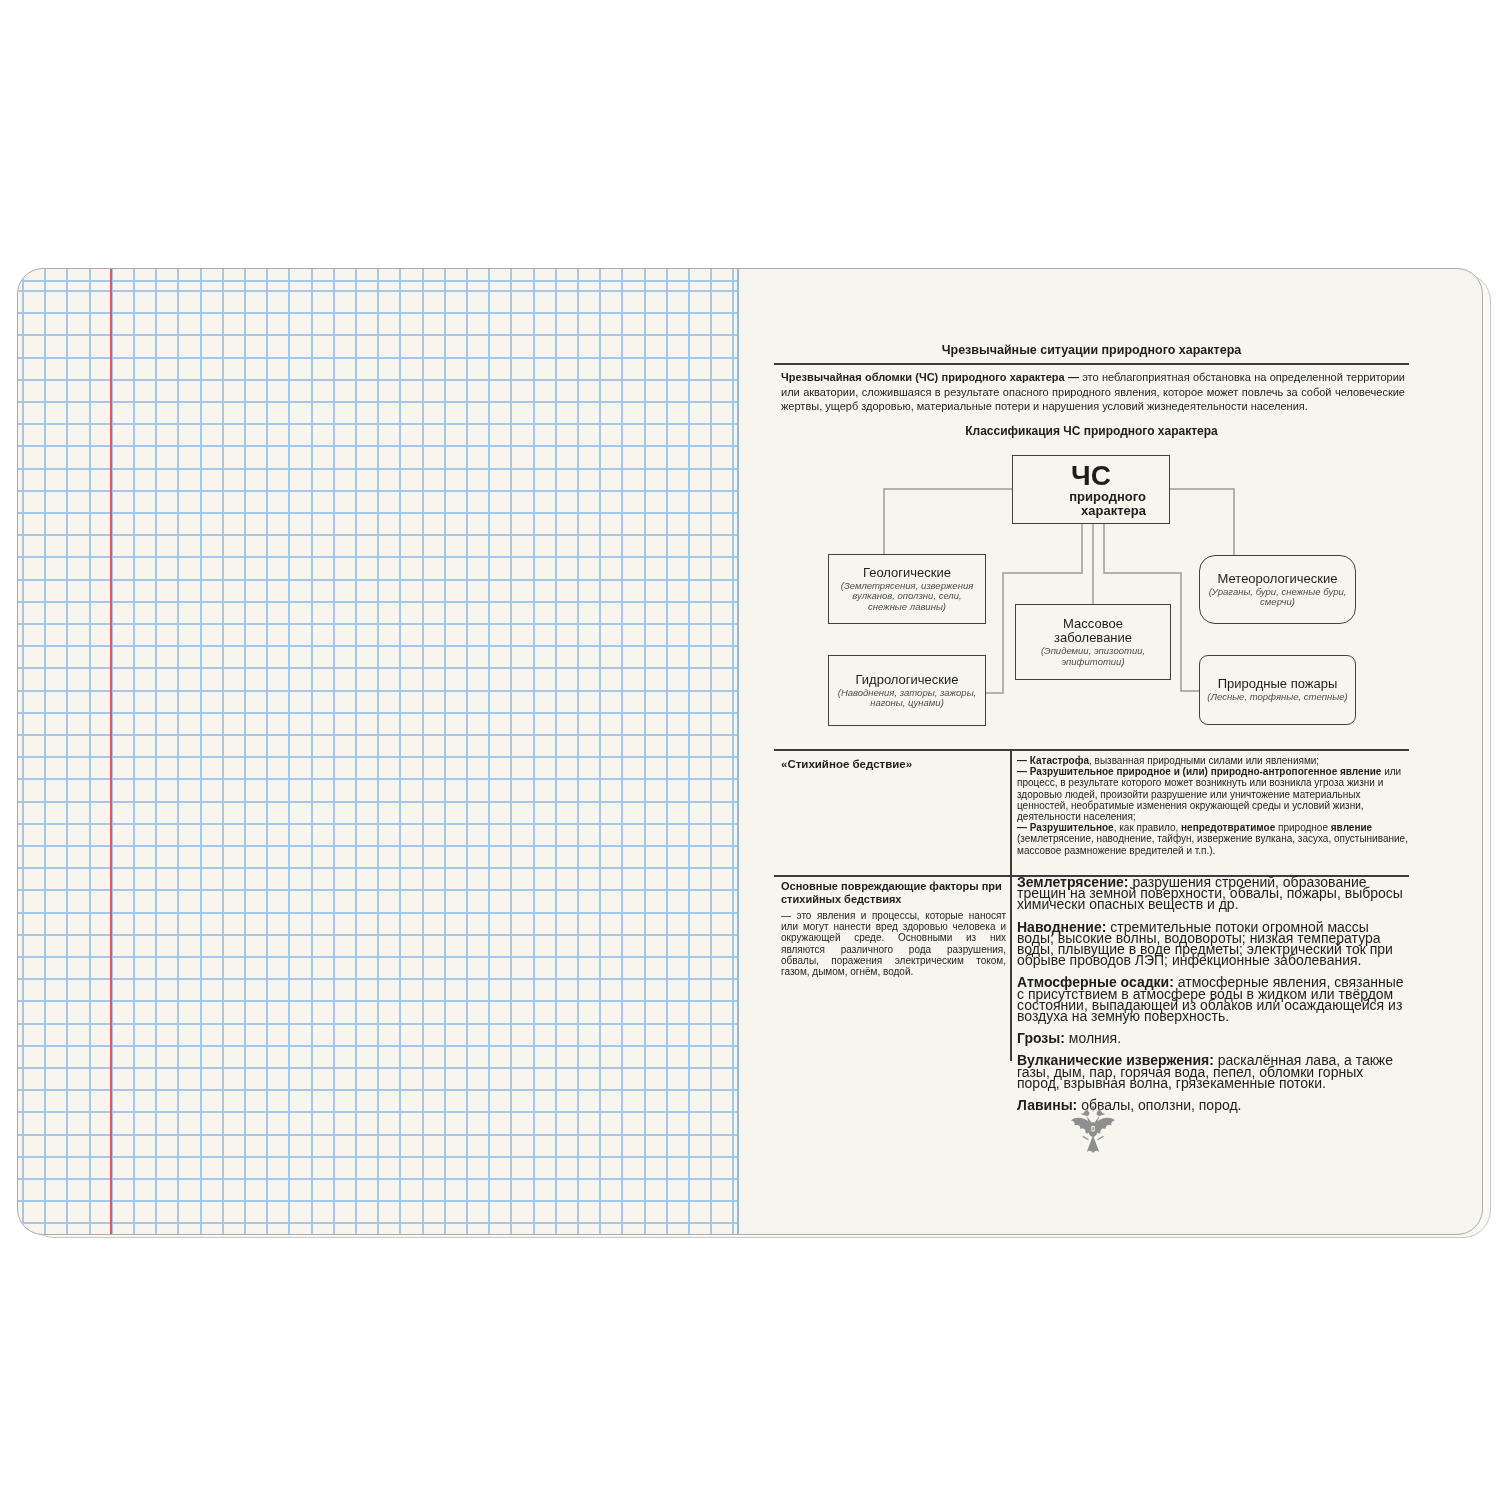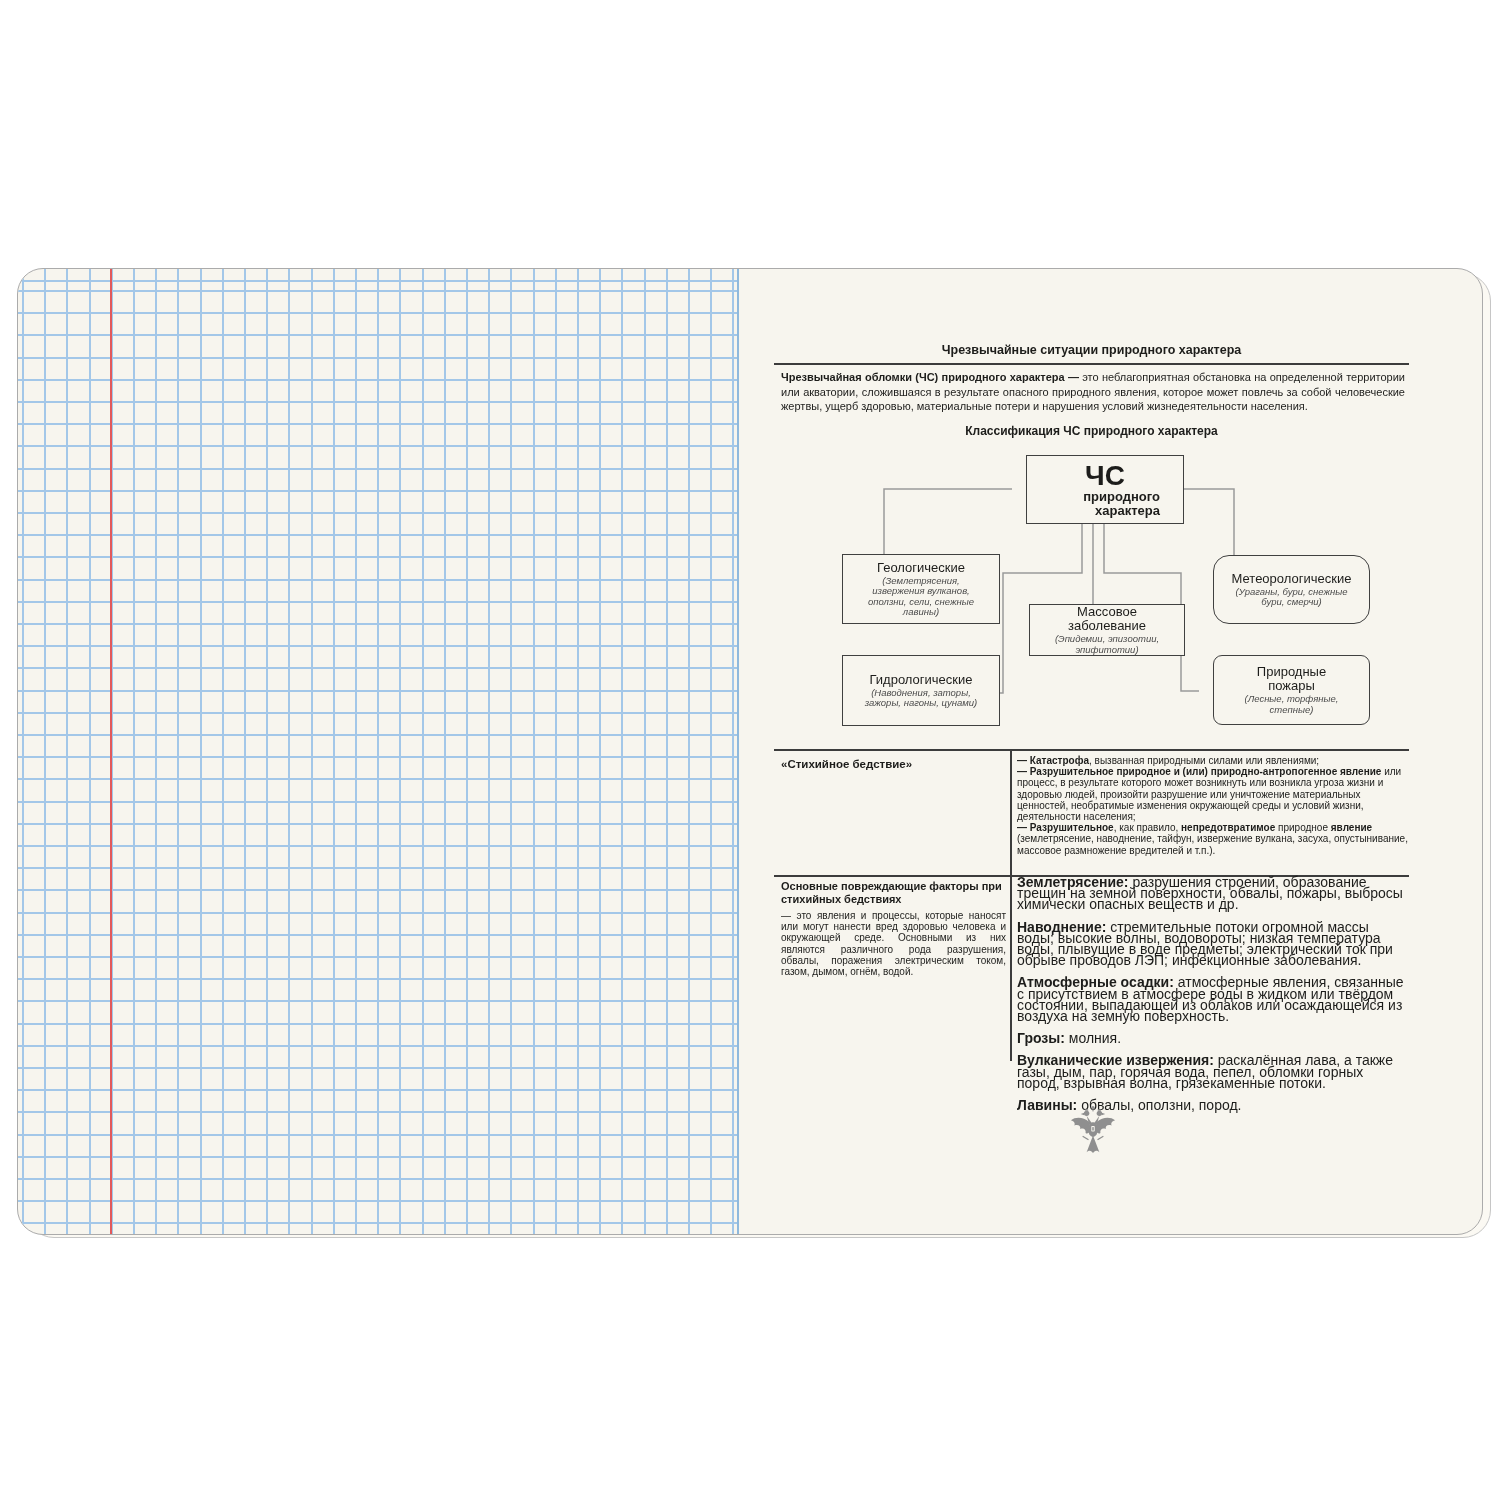--- a/index.html
+++ b/index.html
@@ -32,21 +32,21 @@
   .doc-title{left:756px;top:74px;width:635px;text-align:center;font-weight:bold;font-size:12.5px;}
   .rule{background:#3c3c3c;height:1.5px;}
   .rule-title{left:756px;top:94px;width:635px;}
   .intro{left:763px;top:101px;width:624px;font-size:11px;line-height:14.6px;text-align:justify;}
   .class-heading{left:756px;top:155px;width:635px;text-align:center;font-weight:bold;font-size:12px;}
 
   
   .fc-box{
     position:absolute;background:#f7f5ee;border:1.5px solid #404040;
     display:flex;flex-direction:column;justify-content:center;align-items:center;
-    text-align:center;box-sizing:border-box;padding:2px 18px;margin-left:14px;
+    text-align:center;box-sizing:border-box;padding:2px 6px;
   }
   .fc-root-title{font-size:28px;font-weight:bold;line-height:28px;}
   .fc-root-sub{font-size:13px;font-weight:bold;line-height:14px;width:110px;text-align:right;}
   .fc-title{font-size:13px;font-weight:normal;line-height:14px;}
   .fc-details{font-size:9.5px;line-height:10.5px;font-style:italic;color:#4c4c4c;margin-top:1px;}
   #fc-lines{position:absolute;left:0;top:0;pointer-events:none;}
 
   
   .rule-s1-top{left:756px;top:480px;width:635px;}
   .rule-s1-bot{left:756px;top:606px;width:635px;}
@@ -99,21 +99,21 @@
   <div class="fc-box" style="left:810px;top:285px;width:158px;height:70px;">
     <div class="fc-title">Геологические</div>
     <div class="fc-details">(Землетрясения, извержения вулканов, оползни, сели, снежные лавины)</div>
   </div>
 
   <div class="fc-box" style="left:1181px;top:286px;width:157px;height:69px;border-radius:16px;">
     <div class="fc-title">Метеорологические</div>
     <div class="fc-details">(Ураганы, бури, снежные бури, смерчи)</div>
   </div>
 
-  <div class="fc-box" style="left:997px;top:335px;width:156px;height:52px;">
+  <div class="fc-box" style="left:997px;top:335px;width:156px;height:76px;">
     <div class="fc-title" style="width:110px;">Массовое заболевание</div>
     <div class="fc-details">(Эпидемии, эпизоотии, эпифитотии)</div>
   </div>
 
   <div class="fc-box" style="left:810px;top:386px;width:158px;height:71px;">
     <div class="fc-title">Гидрологические</div>
     <div class="fc-details">(Наводнения, заторы, зажоры, нагоны, цунами)</div>
   </div>
 
   <div class="fc-box" style="left:1181px;top:386px;width:157px;height:70px;border-radius:9px;">

